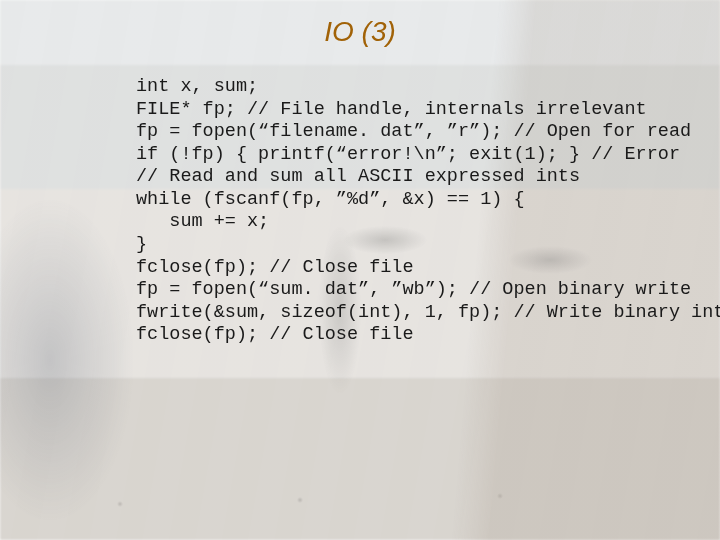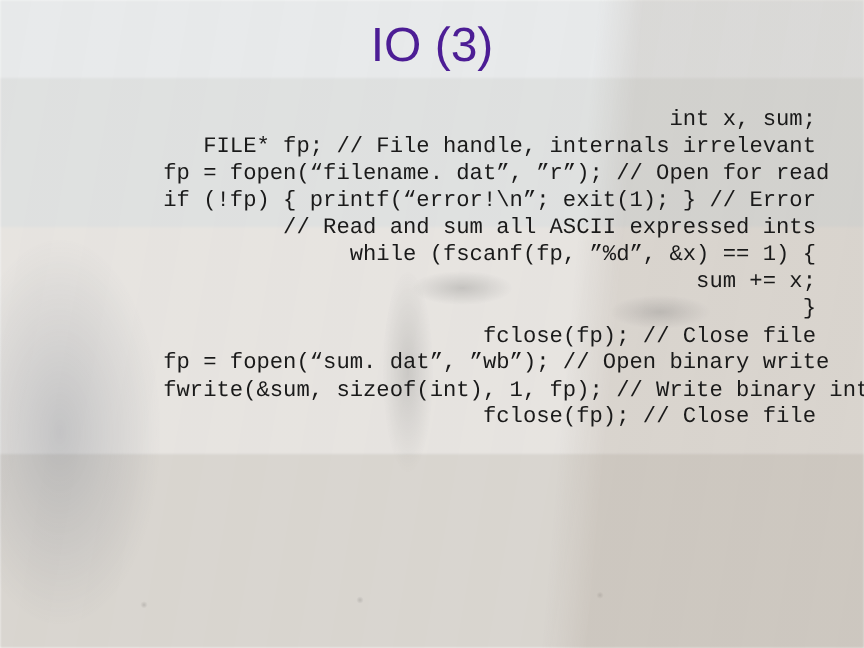--- a/index.html
+++ b/index.html
@@ -52,24 +52,25 @@
     position: relative;
     z-index: 2;
     width: 100%;
     height: 100%;
     box-sizing: border-box;
     padding: 10px 40px 0 40px;
   }
   h1.title {
     font-family: "Lucida Sans", "Lucida Sans Unicode", Verdana, sans-serif;
     font-weight: normal;
-    font-size: 40px;
+    font-size: 28px;
     text-align: center;
-    color: #4c1d95;
+    color: #a16207;
     margin: 6px 0 28px 0;
+    font-style: italic;
   }
   .bullet {
     position: relative;
     padding-left: 38px;
     margin: 0 0 6px 20px;
     font-size: 25px;
     line-height: 1.22;
     color: #1a1a1a;
   }
   .bullet::before {
@@ -80,21 +81,20 @@
     font-size: 25px;
     color: #1a1a1a;
   }
   pre.code {
     font-family: "Courier New", monospace;
     font-size: 18.5px;
     line-height: 1.22;
     margin: 4px 0 16px 96px;
     color: #1a1a1a;
     white-space: pre;
-    text-align: right;
   }
 </style>
 </head>
 <body>
 
 <div class="slide">
   <div class="bg"></div>
   <div class="photo-overlay"></div>
   <div class="content">
     <h1 class="title">IO (3)</h1>

